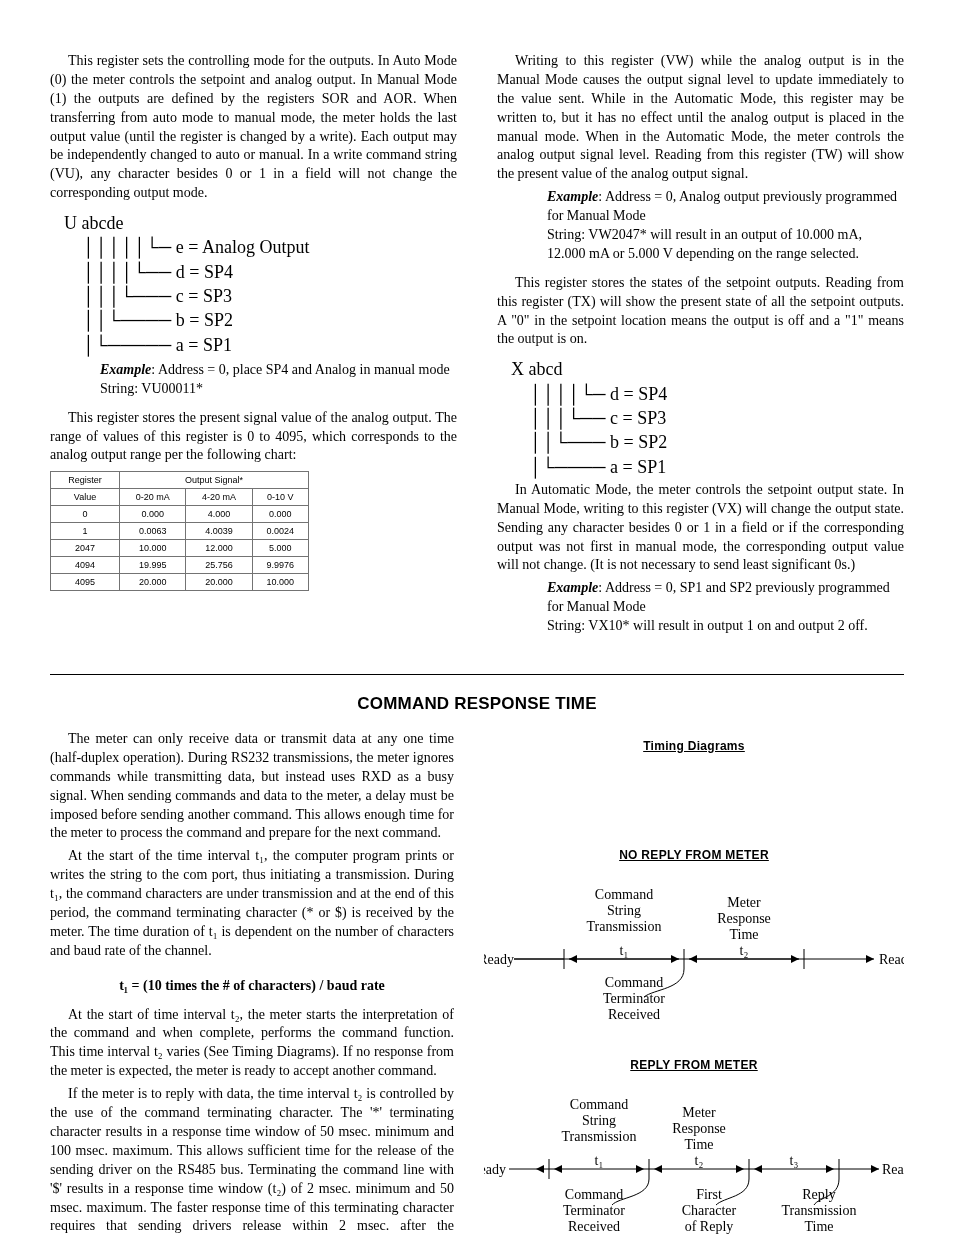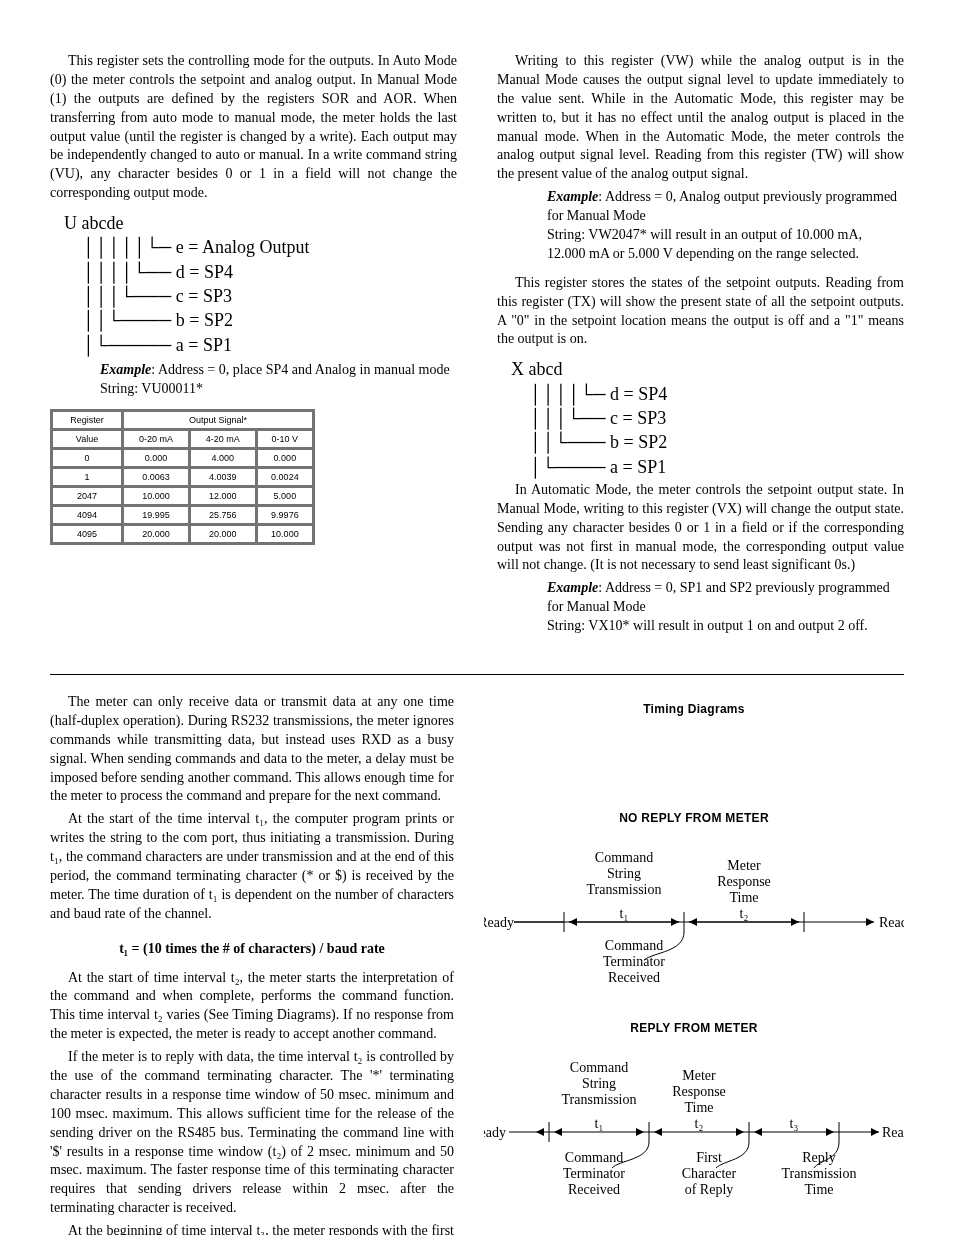--- a/index.html
+++ b/index.html
@@ -28,31 +28,31 @@
     margin:8px 0 2px 14px;
     font-size:18px;
     white-space:pre;
   }
   .example-block{margin:4px 0 10px 50px;}
   table.range{
     border-collapse:collapse;
     margin:6px 0 0 0;
   }
   table.range td, table.range th{
-    border:3px solid #737373;
+    border:1px solid #737373;
     height:16px;
     padding:0 4px;
     font-family:Arial,Helvetica,sans-serif;
     font-size:9px;
     text-align:center;
     font-weight:normal;
   }
   hr.rule{border:none;border-top:1px solid #000;margin:28px 0 18px 0;}
   h2.section{font-family:Arial,Helvetica,sans-serif;text-align:center;font-size:17px;letter-spacing:.2px;}
-  h3.diag-title{font-family:Arial,Helvetica,sans-serif;text-align:center;font-size:12px;font-weight:bold;margin:8px 0 6px 0;letter-spacing:.3px;}
+  h3.diag-title{font-family:Arial,Helvetica,sans-serif;text-align:center;font-size:12px;font-weight:bold;margin:8px 0 6px 0;letter-spacing:.3px;text-decoration:underline;}
   .formula{text-align:center;margin:16px 0 10px 0;font-weight:bold;}
   .bottom-row{display:flex;gap:30px;margin-top:4px;}
   .text-col{flex:1;}
   .fig-col{flex:1;}
   svg text{font-family:"Comic Sans MS","Chalkboard",cursive;font-size:14px;}
 </style>
 </head>
 <body>
 
 <div class="page">
@@ -63,20 +63,21 @@
       <div class="tree">U abcde
     │││││└─ e = Analog Output
     ││││└── d = SP4
     │││└─── c = SP3
     ││└──── b = SP2
     │└───── a = SP1</div>
       <div class="example-block">
         <span class="sub">Example</span><span>: Address = 0, place SP4 and Analog in manual mode</span><br>
         <span>String: VU00011*</span>
       </div>
+      <p class="first-indent">This register stores the present signal value of the analog output. The range of values of this register is 0 to 4095, which corresponds to the analog output range per the following chart:</p>
       <table class="range">
         <tbody>
             <tr>
           <th style="width:60px">Register</th>
           <th colspan="3" style="width:180px">Output Signal*</th>
         </tr>
         <tr>
           <td>Value</td>
           <td>0-20 mA</td>
           <td>4-20 mA</td>
@@ -130,20 +131,21 @@
     │└──── a = SP1</div>
       <p class="first-indent">In Automatic Mode, the meter controls the setpoint output state. In Manual Mode, writing to this register (VX) will change the output state. Sending any character besides 0 or 1 in a field or if the corresponding output was not first in manual mode, the corresponding output value will not change. (It is not necessary to send least significant 0s.)</p>
       <div class="example-block">
         <span class="sub">Example</span><span>: Address = 0, SP1 and SP2 previously programmed for Manual Mode</span><br>
         <span>String: VX10* will result in output 1 on and output 2 off.</span>
       </div>
     </div>
   </div>
 
   <hr class="rule">
+  <h2 class="section">COMMAND RESPONSE TIME</h2>
 
   <div class="bottom-row">
     <div class="text-col">
       <p class="first-indent">The meter can only receive data or transmit data at any one time (half-duplex operation). During RS232 transmissions, the meter ignores commands while transmitting data, but instead uses RXD as a busy signal. When sending commands and data to the meter, a delay must be imposed before sending another command. This allows enough time for the meter to process the command and prepare for the next command.</p>
       <p class="first-indent">At the start of the time interval t₁, the computer program prints or writes the string to the com port, thus initiating a transmission. During t₁, the command characters are under transmission and at the end of this period, the command terminating character (* or $) is received by the meter. The time duration of t₁ is dependent on the number of characters and baud rate of the channel.</p>
       <div class="formula">t₁ = (10 times the # of characters) / baud rate</div>
       <p class="first-indent">At the start of time interval t₂, the meter starts the interpretation of the command and when complete, performs the command function. This time interval t₂ varies (See Timing Diagrams). If no response from the meter is expected, the meter is ready to accept another command.</p>
       <p class="first-indent">If the meter is to reply with data, the time interval t₂ is controlled by the use of the command terminating character. The '*' terminating character results in a response time window of 50 msec. minimum and 100 msec. maximum. This allows sufficient time for the release of the sending driver on the RS485 bus. Terminating the command line with '$' results in a response time window (t₂) of 2 msec. minimum and 50 msec. maximum. The faster response time of this terminating character requires that sending drivers release within 2 msec. after the terminating character is received.</p>
       <p class="first-indent">At the beginning of time interval t₃, the meter responds with the first character of the reply. As with t₁, the time duration of t₃ is dependent on the number of characters and baud rate of the channel. At the end of t₃, the meter is ready to receive the next command.</p>
 

